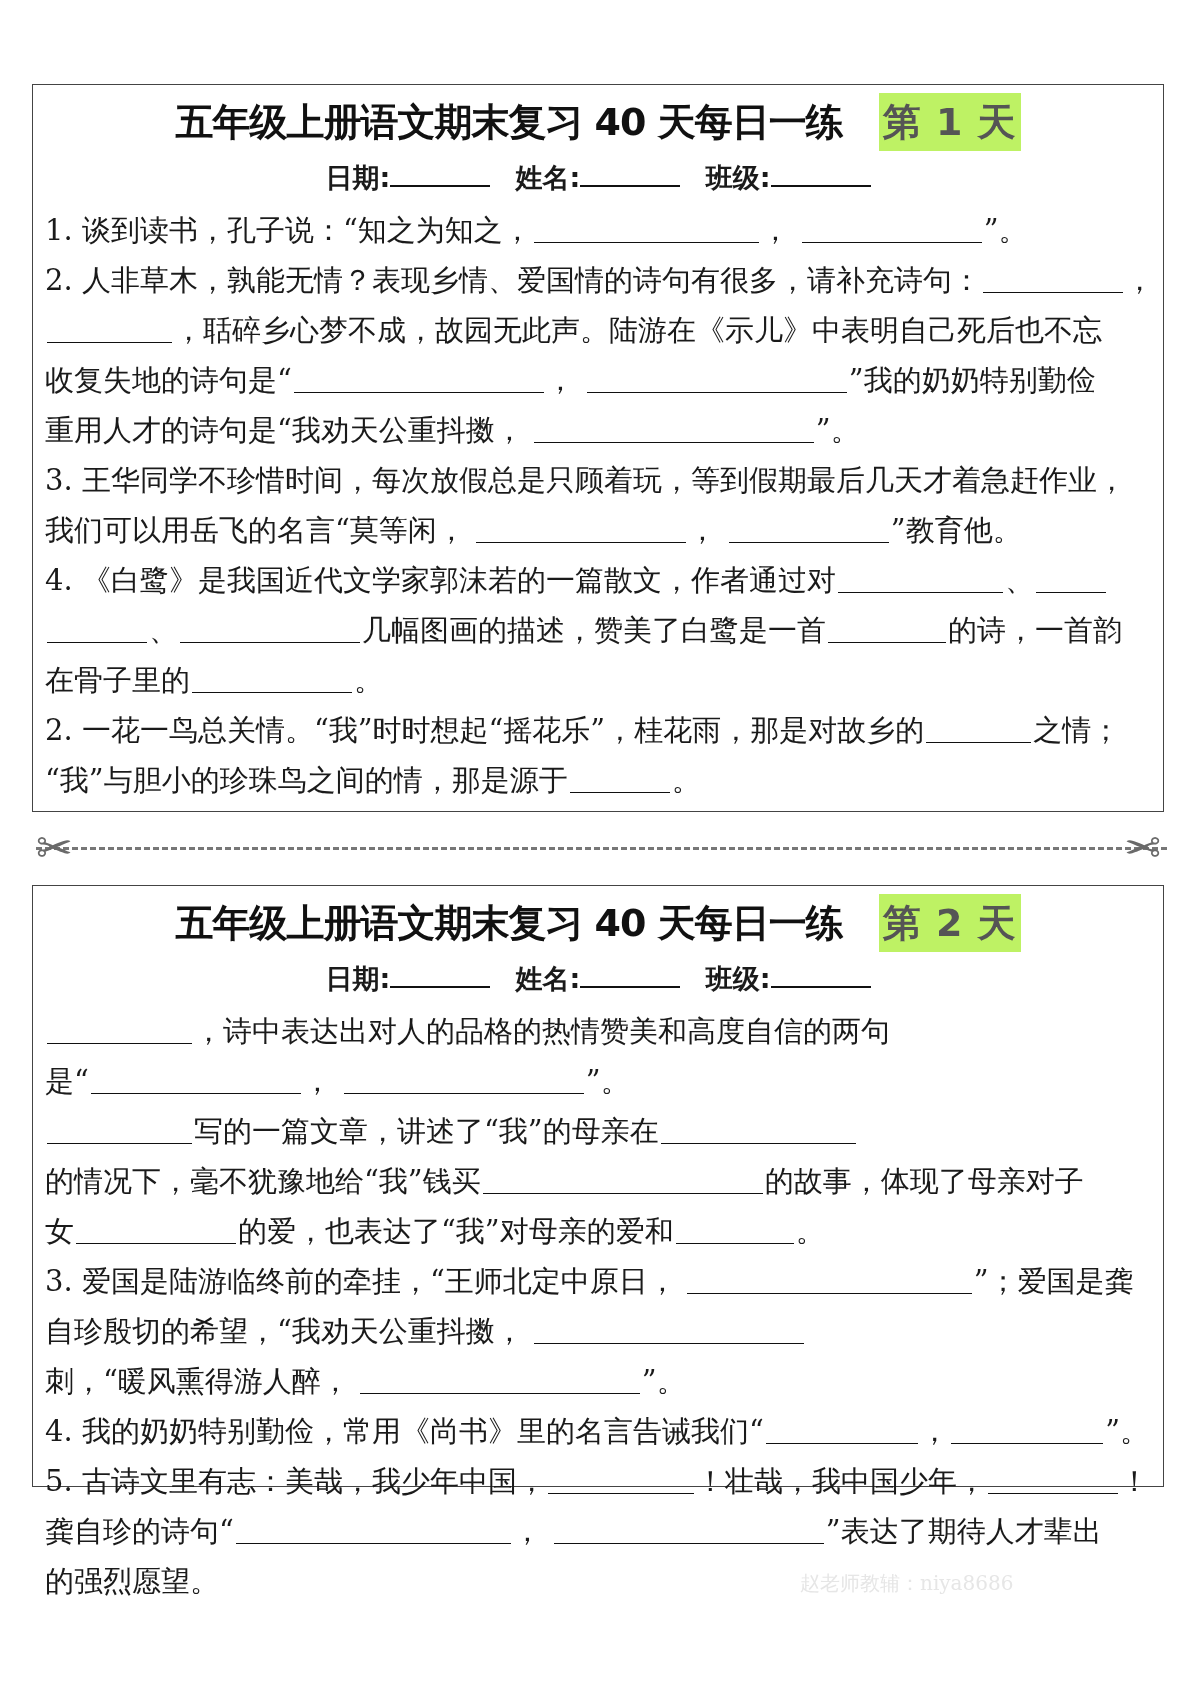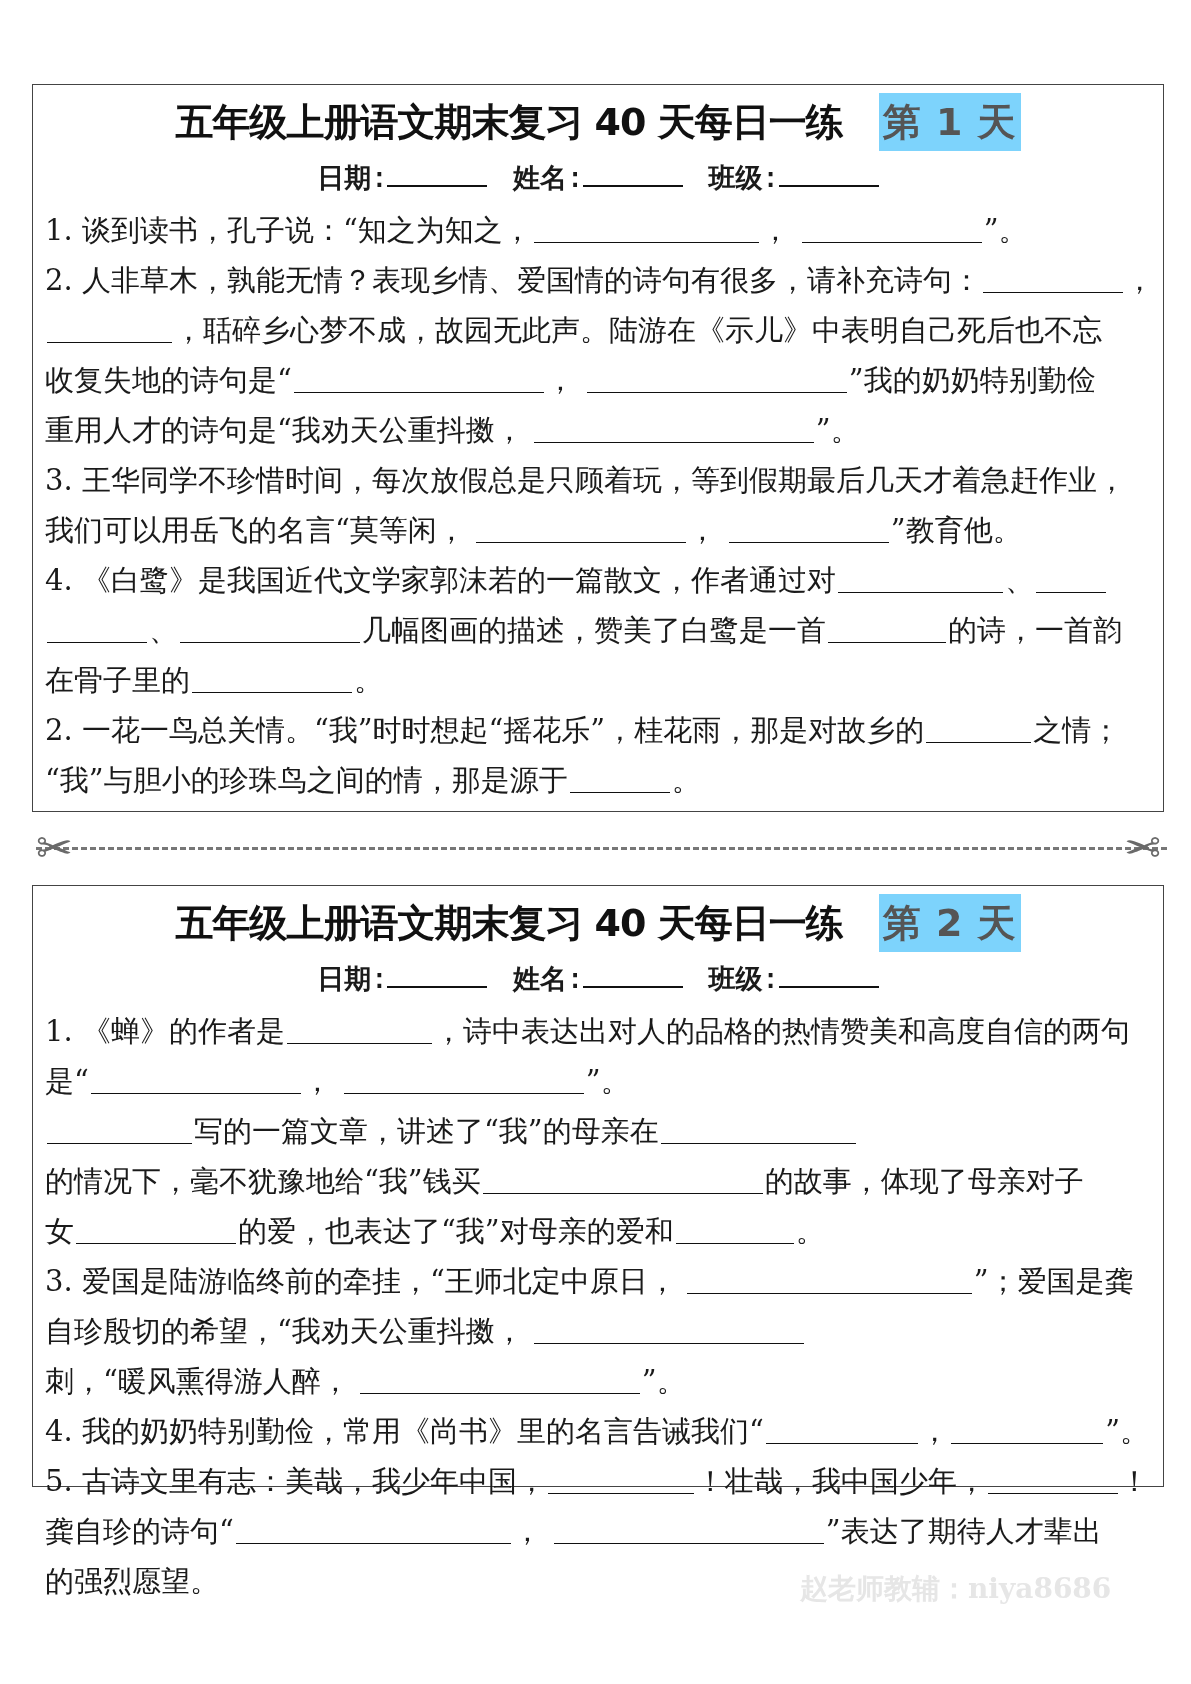--- a/index.html
+++ b/index.html
@@ -1,31 +1,31 @@
 <!DOCTYPE html>
 <html><head>
 <meta charset="utf-8">
 <style>
   html,body{margin:0;padding:0;background:#fff;}
   body{width:1191px;height:1684px;position:relative;overflow:hidden;font-family:"DejaVu Serif","Liberation Serif",serif;color:#1a1a1a;}
   .card{position:absolute;left:32px;width:1132px;border:1.5px solid #444;box-sizing:border-box;background:#fff;}
   #card1{top:84px;height:728px;}
   #card2{top:885px;height:602px;}
   .title{position:absolute;left:0;right:0;top:8px;text-align:center;font-family:"DejaVu Sans","Liberation Sans",sans-serif;font-weight:bold;font-size:38px;letter-spacing:-1px;color:#111;line-height:58px;}
-  .title .day{display:inline-block;background:#7dd3fc;color:#555;padding:0 4px;margin-left:36px;letter-spacing:1px;}
+  .title .day{display:inline-block;background:#bef264;color:#555;padding:0 4px;margin-left:36px;letter-spacing:1px;}
   .meta{position:absolute;left:0;right:0;top:72px;text-align:center;font-family:"DejaVu Sans","Liberation Sans",sans-serif;font-weight:bold;font-size:27px;line-height:40px;}
-  .meta .fld{margin:8px 8px;font-family:Liberation Mono, monospace;}
+  .meta .fld{margin:8px 8px;}
   .blank-s{display:inline-block;border-bottom:2px solid #111;height:28px;vertical-align:baseline;}
   .body{position:absolute;left:12px;right:14px;top:120px;font-size:29px;line-height:50px;white-space:nowrap;}
   .ln{height:50px;display:flex;align-items:center;}
   .ln.just{justify-content:flex-start;}
   .b{display:inline-block;border-bottom:1.6px solid #111;height:24px;margin:0 2px;}
   .cut{position:absolute;top:847px;left:36px;right:24px;height:0;border-top:3px dashed #777;}
   .sc{position:absolute;top:828px;font-size:44px;color:#6a6a6a;line-height:40px;}
-  .wm{position:absolute;left:800px;top:1570px;font-size:28px;color:#e6e6e6;font-weight:bold;}
+  .wm{position:absolute;left:800px;top:1570px;font-size:20px;color:#e6e6e6;}
 </style>
 </head>
 <body>
 
 <div class="card" id="card1">
   <div class="title"><span>五年级上册语文期末复习 40 天每日一练</span><span class="day">第 1 天</span></div>
   <div class="meta">
     <span class="fld"><span>日期:</span><span class="blank-s" style="width:100px"></span></span>
     <span class="fld"><span>姓名:</span><span class="blank-s" style="width:100px"></span></span>
     <span class="fld"><span>班级:</span><span class="blank-s" style="width:100px"></span></span>
@@ -111,21 +111,20 @@
 
 <div class="card" id="card2">
   <div class="title"><span>五年级上册语文期末复习 40 天每日一练</span><span class="day">第 2 天</span></div>
   <div class="meta">
     <span class="fld"><span>日期:</span><span class="blank-s" style="width:100px"></span></span>
     <span class="fld"><span>姓名:</span><span class="blank-s" style="width:100px"></span></span>
     <span class="fld"><span>班级:</span><span class="blank-s" style="width:100px"></span></span>
   </div>
   <div class="body">
     <div class="ln">
-        <span>1. 《蝉》的作者是</span>
         <span class="b" style="width:145px"></span>
         <span>，诗中表达出对人的品格的热情赞美和高度自信的两句</span>
       </div>
     <div class="ln">
         <span>是“</span>
         <span class="b" style="width:210px"></span>
         <span>，</span>
         <span class="b" style="width:240px;margin-left:12px"></span>
         <span>”。</span>
       </div>

